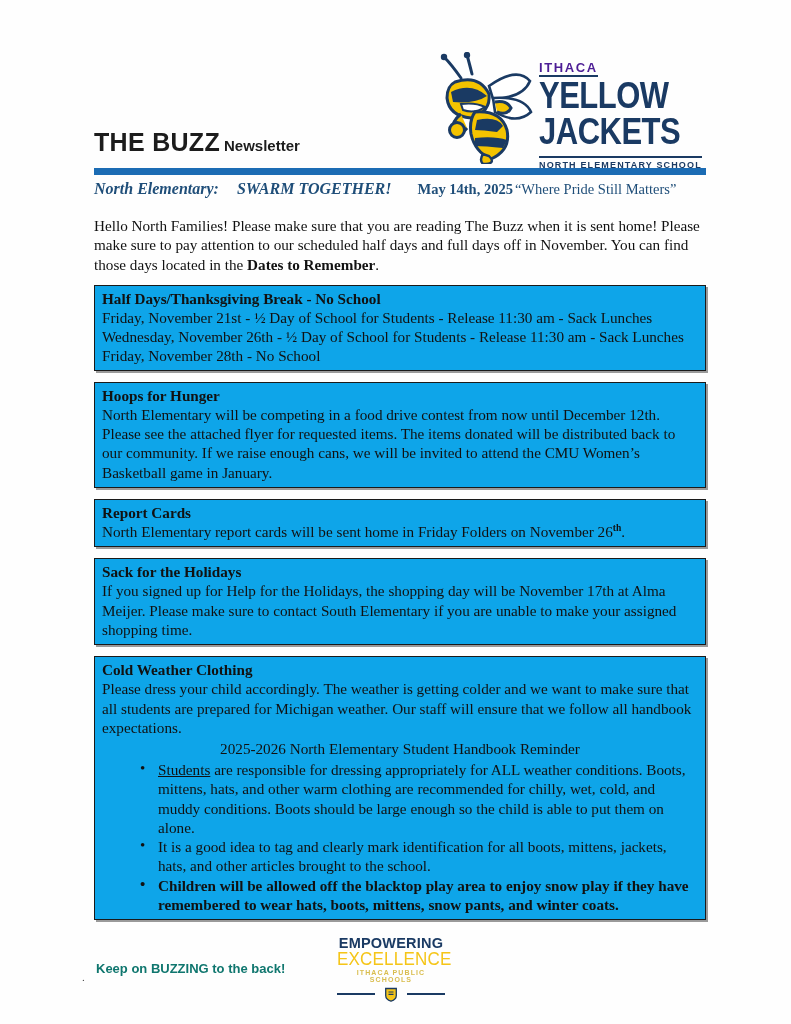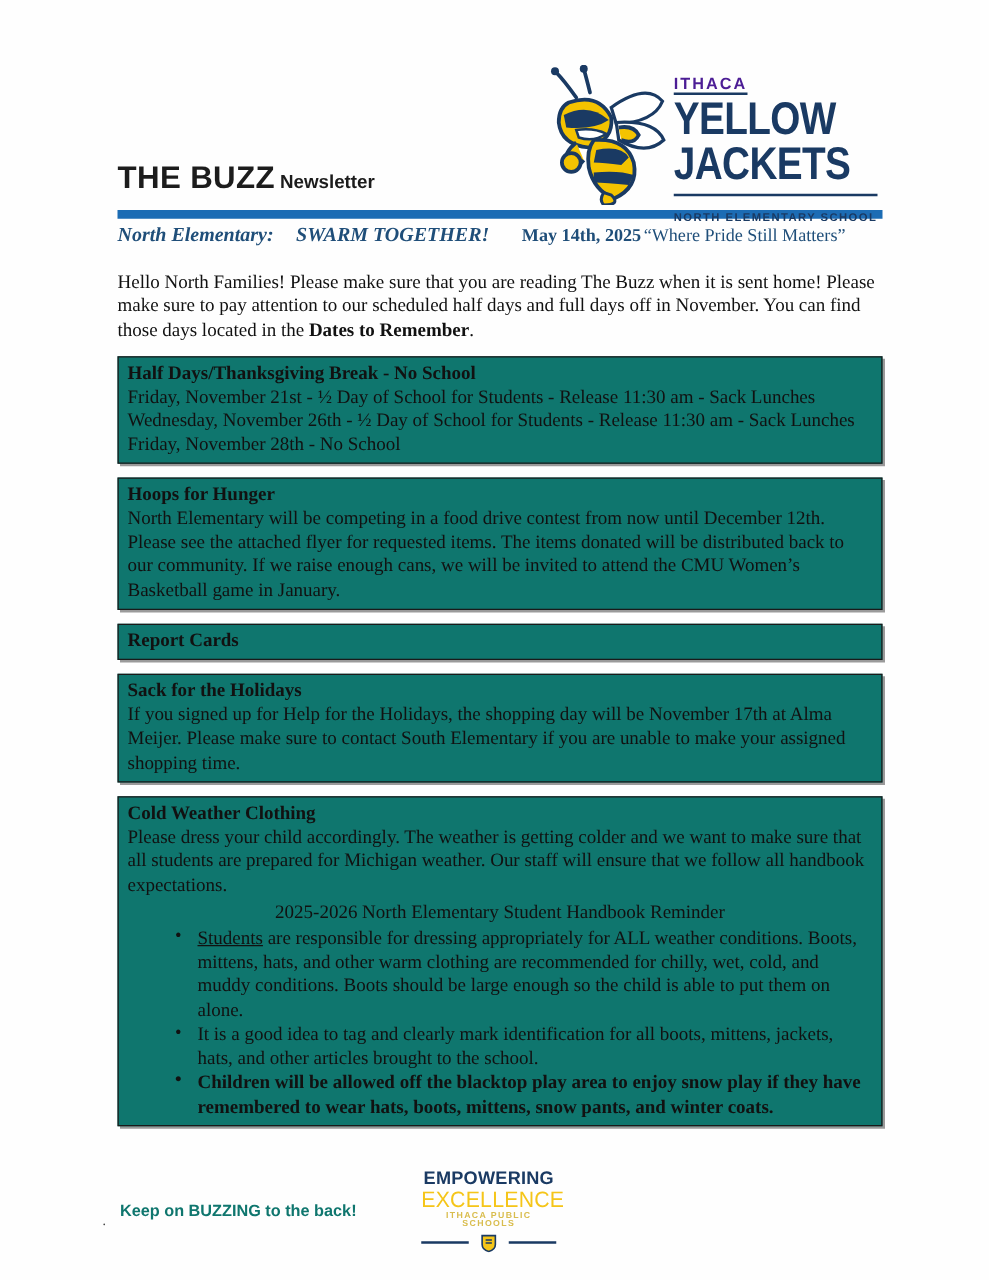--- a/index.html
+++ b/index.html
@@ -101,21 +101,21 @@
   .logo-yellow { margin-top: 3px; }
   .logo-jackets { margin-top: 7px; }
   .logo-sub {
     font-family: "Liberation Sans", "DejaVu Sans", sans-serif;
     font-weight: bold;
     font-size: 9px;
     letter-spacing: 1.15px;
     color: #1a3a63;
     margin-top: 12px;
     border-top: 2px solid #1a3a63;
-    padding-top: 12px;
+    padding-top: 2px;
     display: inline-block;
   }
 
   
   .blue-rule {
     height: 7px;
     background: #1c6cb4;
     width: 612px;
   }
   .dateline {
@@ -156,21 +156,21 @@
   .signature {
     text-align: right;
     font-size: 15.2px;
     margin-top: 2px;
   }
 
   
   .box {
     border: 1.2px solid #1a1a1a;
     box-shadow: 2px 2px 0 #9a9a9a;
-    background: #0f766e;
+    background: #0ea5e9;
     padding: 3px 7px 5px 7px;
     margin-top: 11px;
     box-sizing: border-box;
   }
   .box-title {
     font-weight: bold;
     font-size: 15.2px;
     line-height: 1.25;
   }
   .box-line {
@@ -356,20 +356,21 @@
       <div class="box-line">Friday, November 28th - No School</div>
     </div>
 
     <div class="box">
       <div class="box-title">Hoops for Hunger</div>
       <div class="box-para">North Elementary will be competing in a food drive contest from now until December 12th.  Please see the attached flyer for requested items.  The items donated will be distributed back to our community.  If we raise enough cans, we will be invited to attend the CMU Women’s Basketball game in January.</div>
     </div>
 
     <div class="box">
       <div class="box-title">Report Cards</div>
+      <div class="box-para"><span>North Elementary report cards will be sent home in Friday Folders on November 26</span><sup>th</sup><span>.</span></div>
     </div>
 
     <div class="box">
       <div class="box-title">Sack for the Holidays</div>
       <div class="box-para">If you signed up for Help for the Holidays, the shopping day will be November 17th at Alma Meijer. Please make sure to contact South Elementary if you are unable to make your assigned shopping time.</div>
     </div>
 
     <div class="box">
       <div class="box-title">Cold Weather Clothing</div>
       <div class="box-para">Please dress your child accordingly.  The weather is getting colder and we want to make sure that all students are prepared for Michigan weather.  Our staff will ensure that we follow all handbook expectations.</div>

